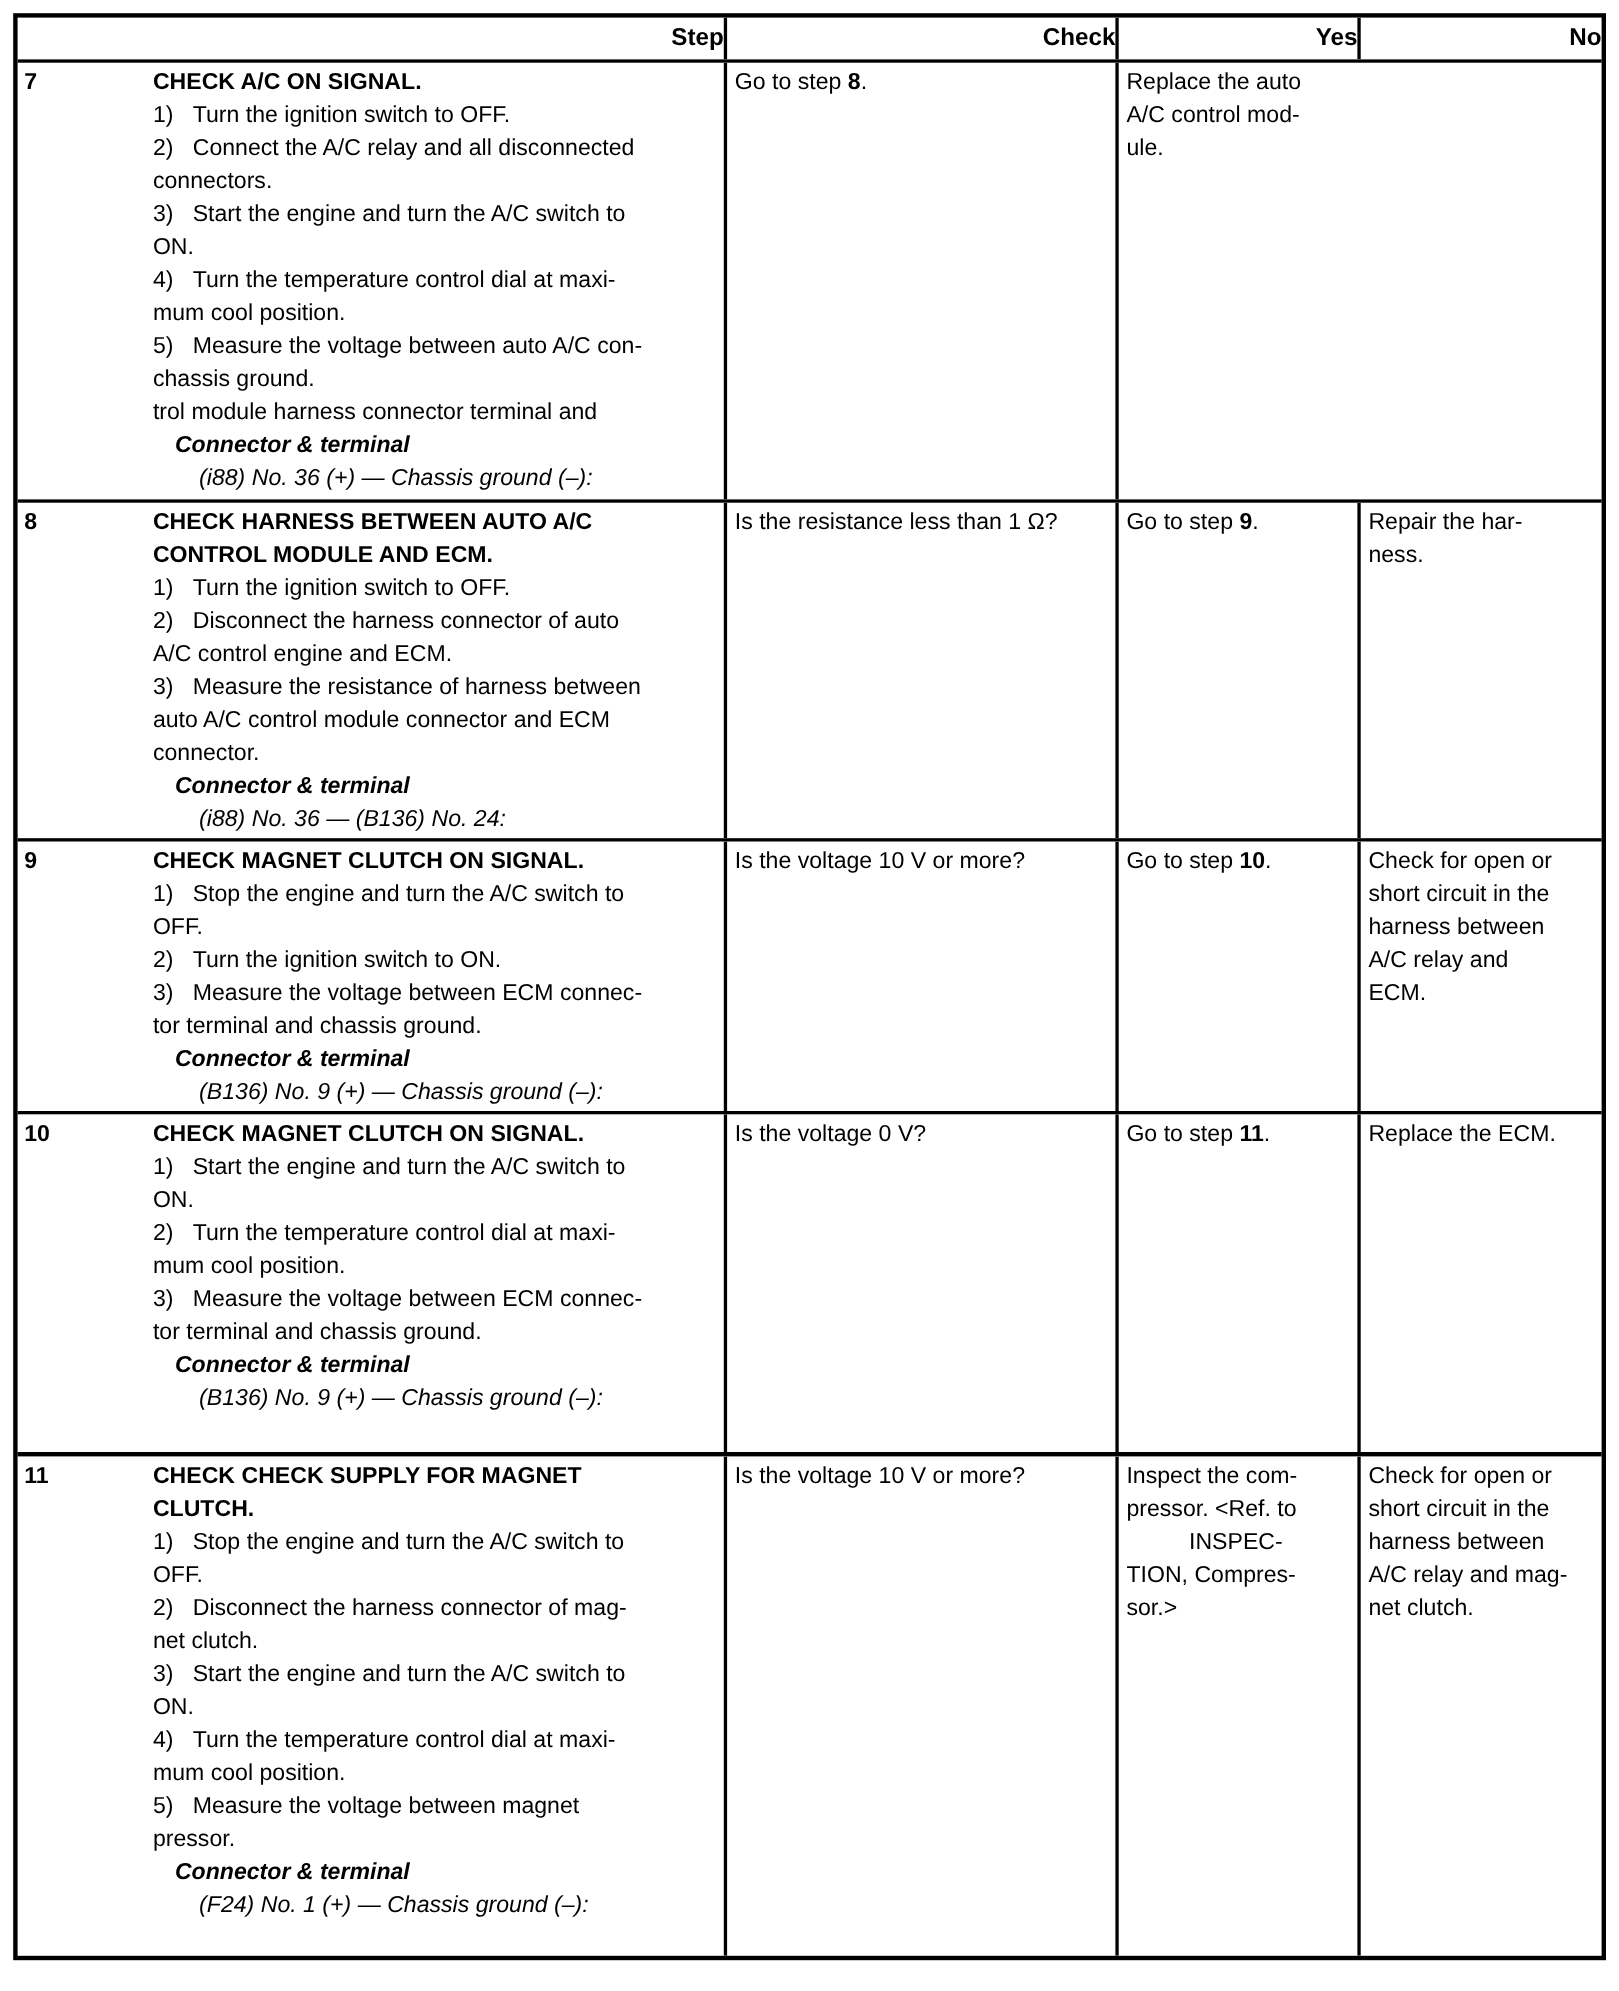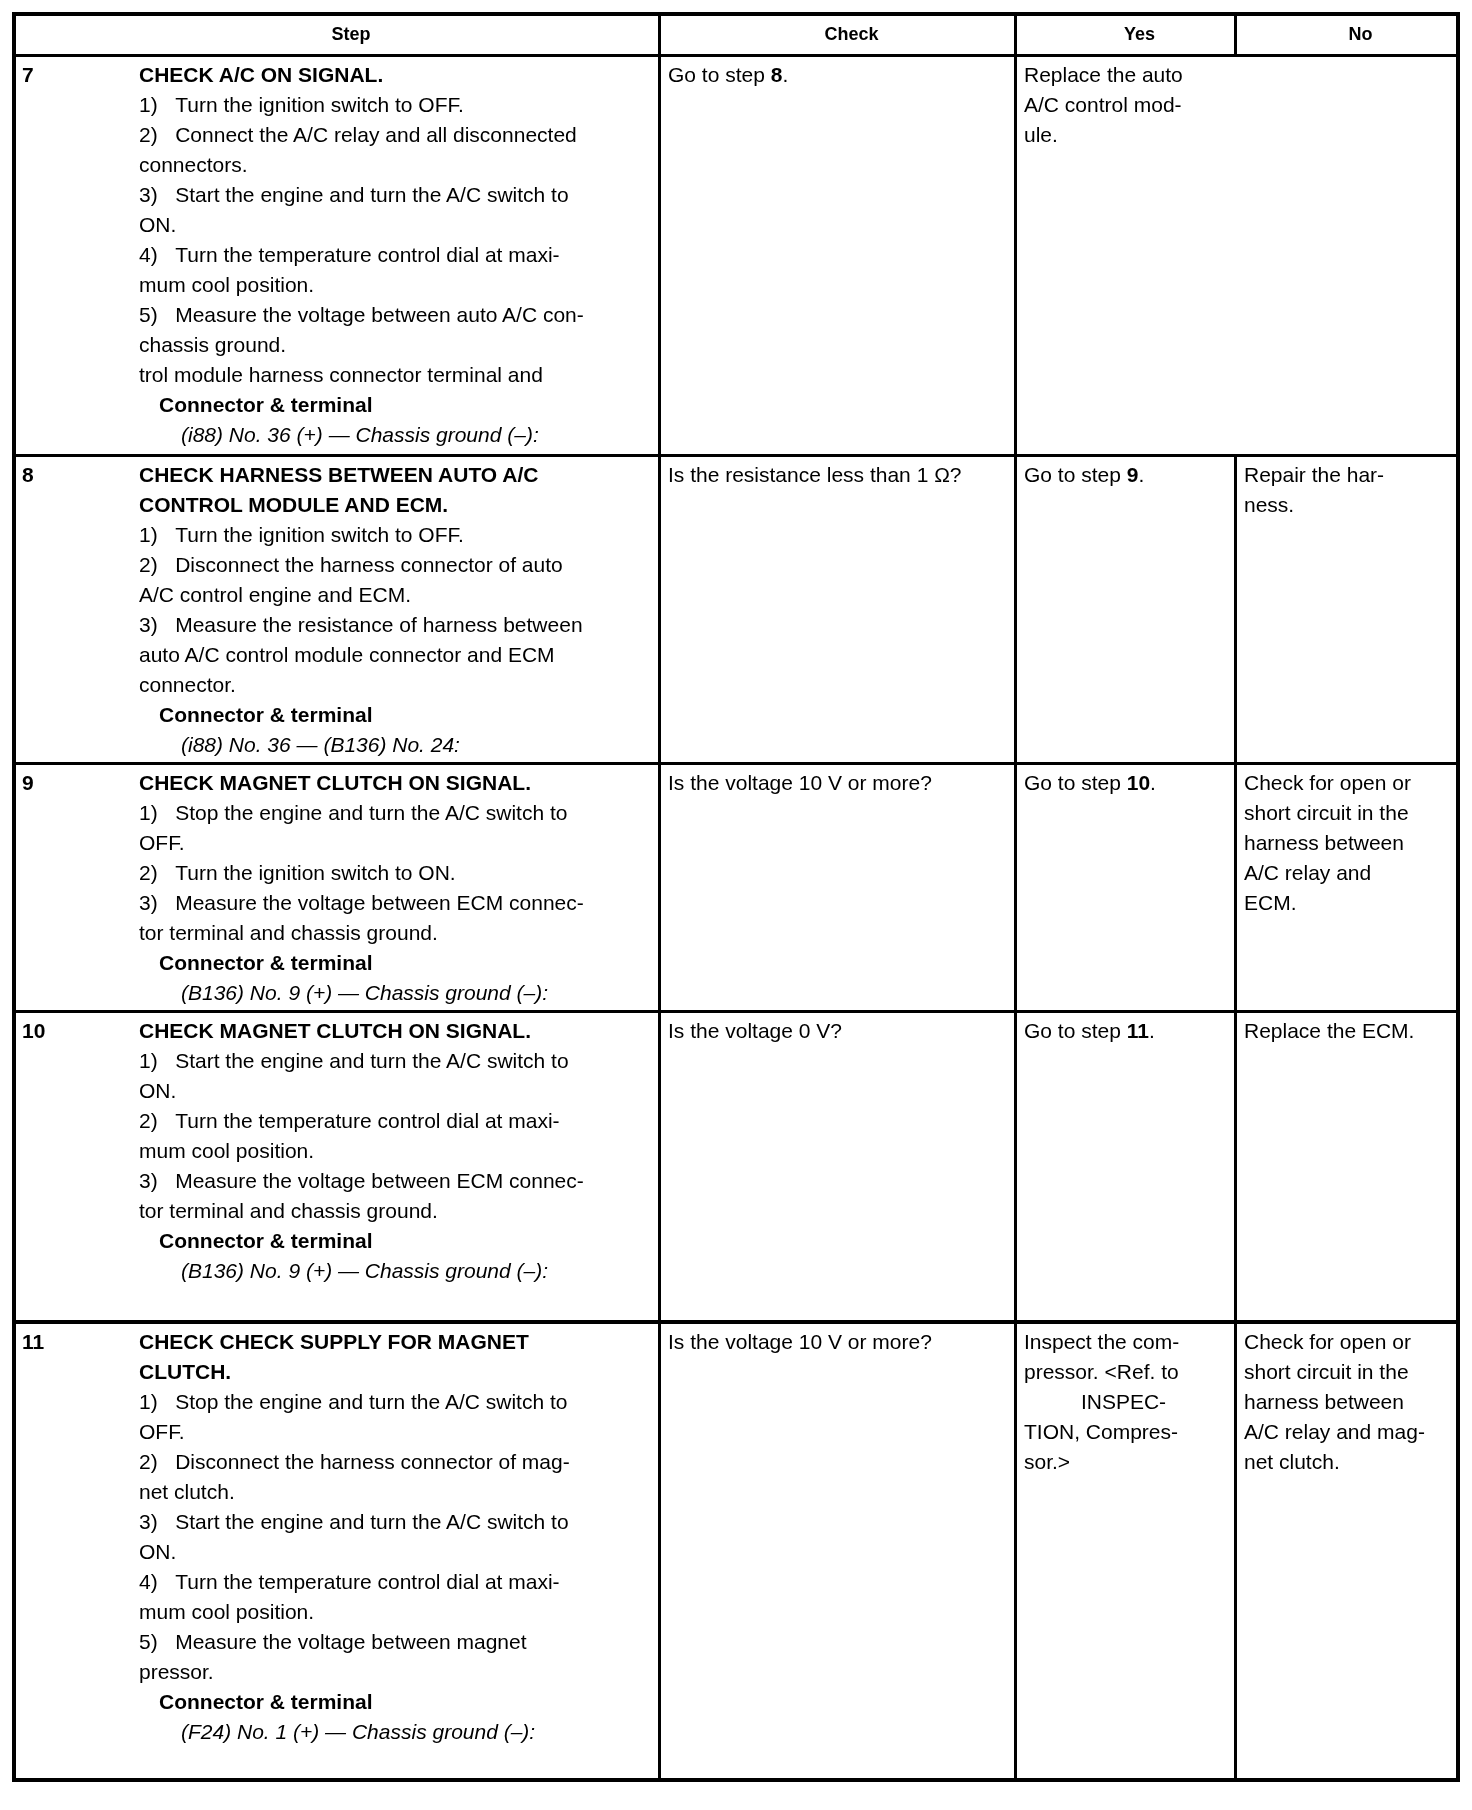--- a/index.html
+++ b/index.html
@@ -30,23 +30,23 @@
     overflow: hidden;
   }
   .row.thick-top { border-top-width: 4px; }
   .header-row {
     border-top: none;
     height: 38px;
   }
   .hcell {
     box-sizing: border-box;
     border-right: 3px solid #000;
-    text-align: center;
+    text-align: right;
     font-weight: bold;
-    font-size: 18px;
+    font-size: 22px;
     line-height: 36px;
     overflow: hidden;
     padding-left: 28px;
   }
   .hcell:last-child { border-right: none; }
   .cell {
     box-sizing: border-box;
     border-right: 3px solid #000;
     padding: 3px 5px 0 7px;
     font-size: 21px;
@@ -60,21 +60,21 @@
   }
   .step-no {
     font-weight: bold;
     line-height: 30px;
   }
   .ln {
     line-height: 30px;
     white-space: nowrap;
   }
   .ln.title { font-weight: bold; }
-  .ln.ct   { font-weight: bold; margin-left: 20px; }
+  .ln.ct   { font-weight: bold; font-style: italic; margin-left: 20px; }
   .ln.spec { font-weight: normal; font-style: italic; margin-left: 42px; }
   .ln.right { text-align: center; padding-right: 6px; }
   .ln b { font-weight: bold; }
 </style>
 </head>
 <body>
 
 <div class="page">
   <div class="doc-table">
     <div class="row header-row">

